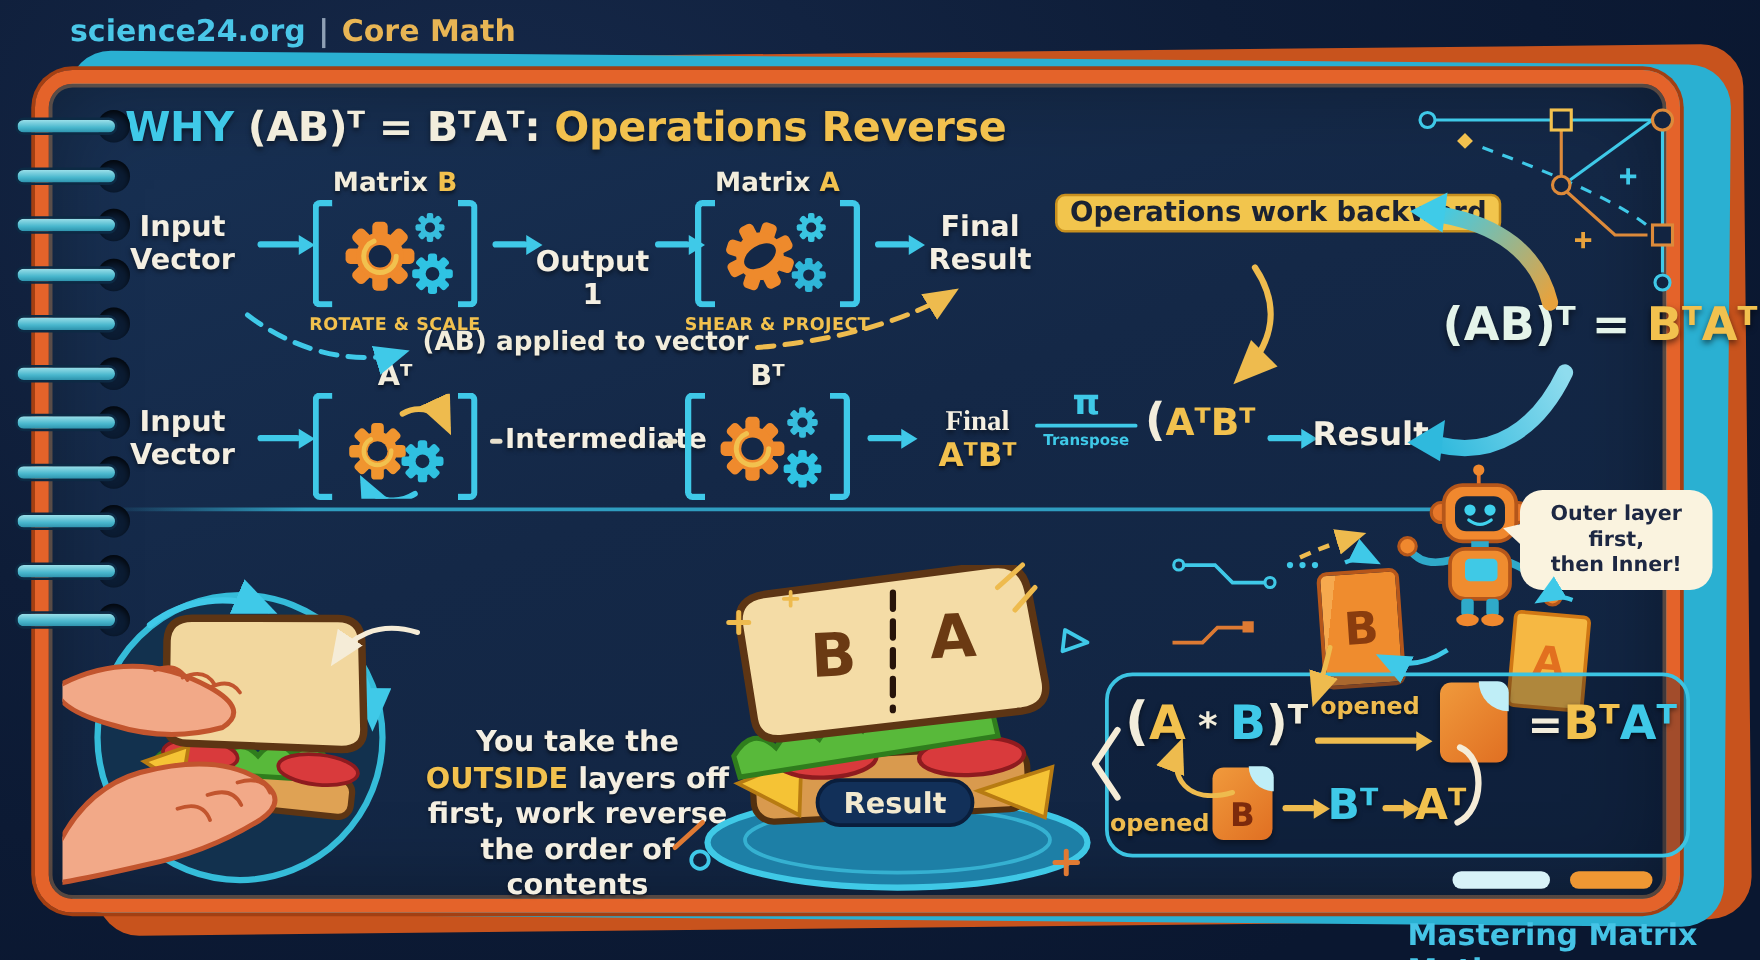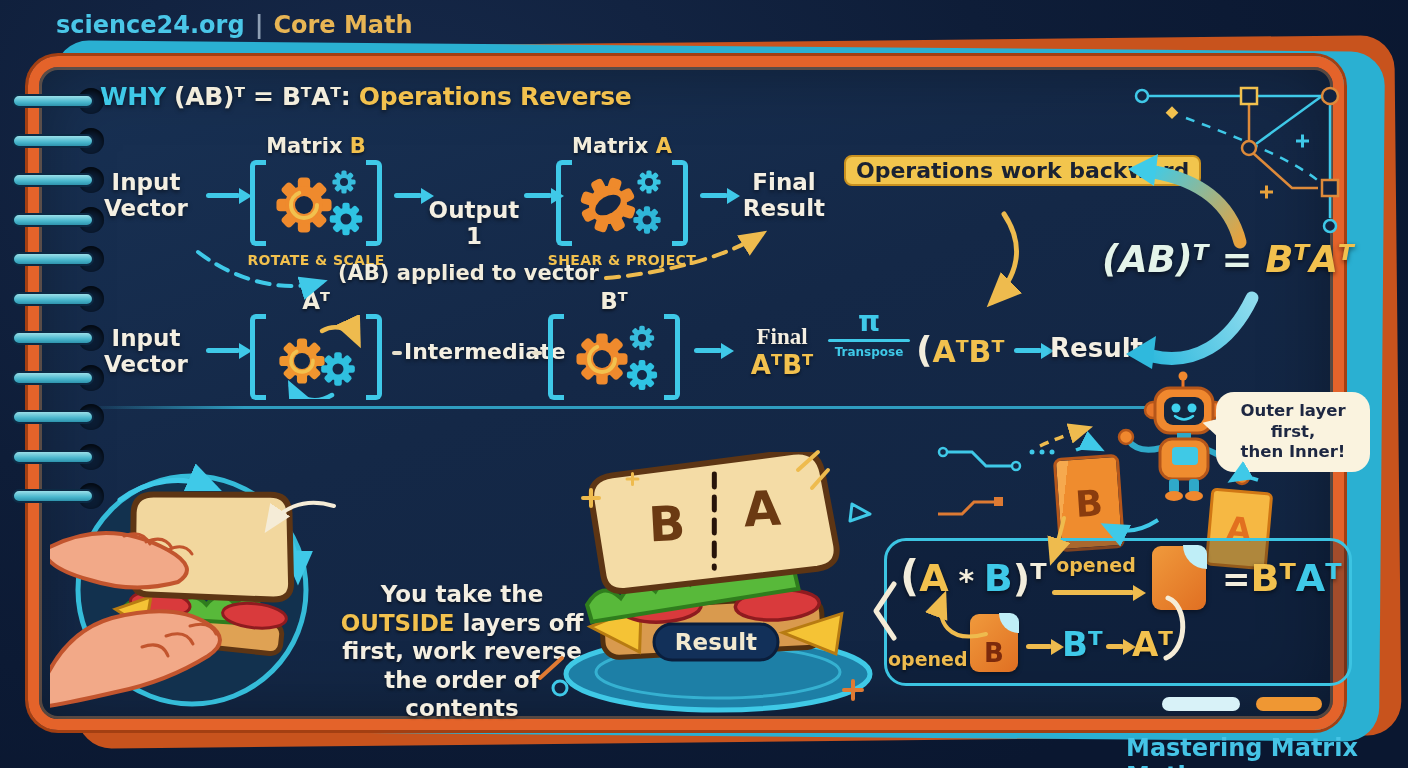--- a/index.html
+++ b/index.html
@@ -21,21 +21,21 @@
   .ring{position:absolute;left:12px;width:92px;height:26px;z-index:30;}
   .ring .hole{position:absolute;right:0;top:0;width:26px;height:26px;border-radius:50%;background:#0b1c33;box-shadow:inset 0 3px 6px rgba(0,0,0,.8);}
   .ring .bar{position:absolute;left:0;top:6px;width:82px;height:14px;border-radius:8px;box-sizing:border-box;
     background:linear-gradient(180deg,#9adfe9,#49b7cd 60%,#2e93ad);border:2px solid #0d2a44;}
   
   .hdr{position:absolute;left:56px;top:11px;font-size:24px;font-weight:700;z-index:5;}
   .hdr .site{color:#4ac7e8}.hdr .sep{color:#8fa0b5;margin:0 10px}.hdr .course{color:#e8b554}
   .ftr{position:absolute;left:1126px;top:734px;font-size:24px;font-weight:700;color:#45c4e6;z-index:5;}
   
   #content{position:absolute;left:0;top:0;width:1408px;height:768px;z-index:10;}
-  .s1title{font-size:25px;font-weight:800;letter-spacing:-.3px;text-shadow:0 2px 4px rgba(0,0,0,.5);white-space:nowrap;}
+  .s1title{font-size:33px;font-weight:800;letter-spacing:-.3px;text-shadow:0 2px 4px rgba(0,0,0,.5);white-space:nowrap;}
   .flabel{color:#f4efe2;font-weight:700;font-size:23px;text-align:center;line-height:1.12;text-shadow:0 2px 4px rgba(0,0,0,.5);}
   .arr{height:5px;background:#3fc9e8;border-radius:3px;}
   .arr::after{content:"";position:absolute;right:-12px;top:50%;transform:translateY(-50%);
     border-left:13px solid #3fc9e8;border-top:8px solid transparent;border-bottom:8px solid transparent;}
   .arr.gold{background:#eebb4e}.arr.gold::after{border-left-color:#eebb4e}
   
   .mbox{position:absolute;width:132px;}
   .mlabel{position:absolute;left:-20px;right:-20px;top:0;text-align:center;font-weight:800;font-size:21px;color:#f2eddc;text-shadow:0 2px 3px rgba(0,0,0,.5);}
   .mbody{position:absolute;left:0;top:26px;width:132px;height:86px;}
   .brk{position:absolute;top:0;height:100%;width:16px;border:5px solid #3fc9e8;box-sizing:border-box;}
@@ -220,28 +220,28 @@
       <div class="flabel" style="position:static;font-family:Liberation Serif, serif;">Final</div>
       <div class="c-gold" style="font-size:26px;font-weight:800;text-shadow:0 2px 3px rgba(0,0,0,.5);">AᵀBᵀ</div>
     </div>
 
     <div class="abs" style="left:826px;top:308px;width:86px;text-align:center;">
       <div class="c-cyan" style="font-size:28px;font-weight:700;line-height:1;">π</div>
       <div style="height:3px;background:#3fc9e8;border-radius:2px;margin:3px 2px;"></div>
       <div class="c-cyan" style="font-size:12px;font-weight:700;">Transpose</div>
     </div>
 
-    <div class="abs" style="left:916px;top:329px;white-space:nowrap;">
+    <div class="abs" style="left:916px;top:316px;white-space:nowrap;">
       <span class="c-cream" style="font-size:36px;font-weight:800;">(</span><span class="c-gold" style="font-size:30px;font-weight:800;">AᵀBᵀ</span>
     </div>
     <div class="abs arr" style="left:1014px;top:348px;width:28px;"></div>
     <div class="abs flabel" style="left:1050px;top:334px;width:90px;font-size:26px;">Result</div>
 
     <div class="callout1" style="left:844px;top:155px;">Operations work backward</div>
-    <div class="bigf" style="left:1102px;top:238px;font-style:italic;">
+    <div class="bigf" style="left:1154px;top:238px;">
       <span class="c-mint">(AB)ᵀ =</span>
       <span class="c-gold">BᵀAᵀ</span>
     </div>
 
     <div class="divider"></div>
 
 
     <svg class="abs" style="left:50px;top:458px;" width="290" height="262" viewBox="0 0 290 262">
       <circle cx="142" cy="132" r="114" fill="#12314e" stroke="#35bcd9" stroke-width="5"></circle>
       <path d="M70 42 A 95 95 0 0 1 165 30" fill="none" stroke="#3fc9e8" stroke-width="5" stroke-linecap="round" marker-end="url(#mCyan)"></path>

